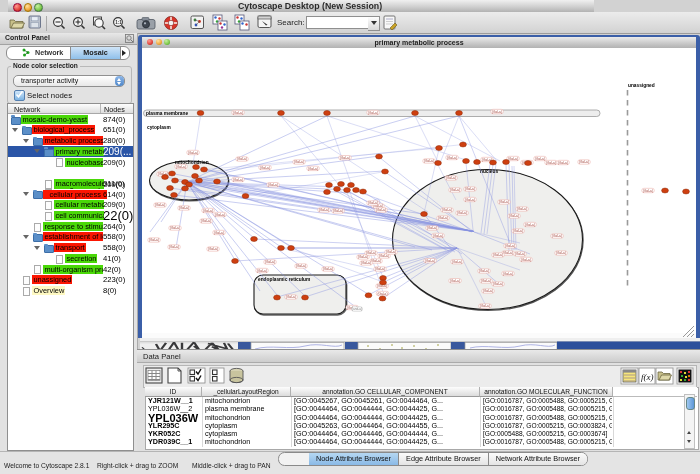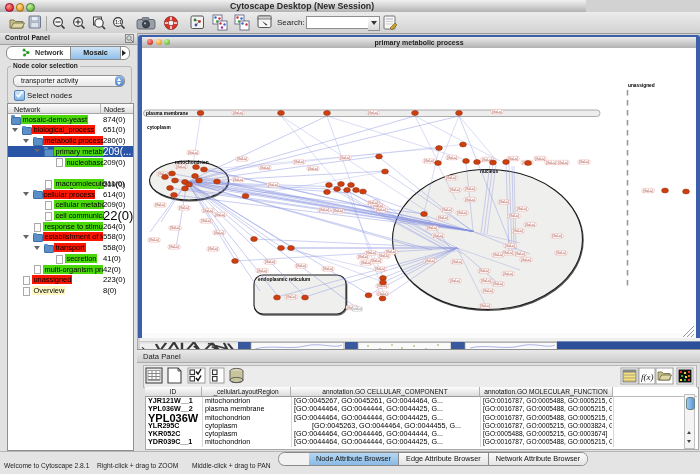--- a/index.html
+++ b/index.html
@@ -1,19 +1,19 @@
 <!DOCTYPE html>
 <html><head><meta charset="utf-8"><style>
 *{margin:0;padding:0;box-sizing:content-box;}
 body{width:700px;height:474px;font-family:"Liberation Sans",sans-serif;background:#d2d2d2;overflow:hidden;position:relative;}
 .abs{position:absolute;}
 </style></head>
 <body>
 
-<div class="abs" style="left:0;top:0;width:586px;height:12px;background:linear-gradient(#f0f0f0,#d3d3d3 50%,#b2b2b2);border-bottom:1px solid #7c7c7c;">
+<div class="abs" style="left:8px;top:0;width:586px;height:12px;background:linear-gradient(#f0f0f0,#d3d3d3 50%,#b2b2b2);border-bottom:1px solid #7c7c7c;">
  <span class="abs" style="left:5.3px;top:3.2px;width:6.6px;height:6.6px;border-radius:50%;background:radial-gradient(circle at 35% 30%,#ff9a92,#e0443a 60%,#9c1f16);border:0.5px solid #903;"></span>
  <span class="abs" style="left:15.8px;top:3.2px;width:6.6px;height:6.6px;border-radius:50%;background:radial-gradient(circle at 35% 30%,#ffe2a0,#f0a73c 60%,#b0741a);border:0.5px solid #a70;"></span>
  <span class="abs" style="left:26.3px;top:3.2px;width:6.6px;height:6.6px;border-radius:50%;background:radial-gradient(circle at 35% 30%,#c8f0a0,#7cc84a 60%,#3e8a1e);border:0.5px solid #474;"></span>
  <div style="text-align:center;text-indent:18px;font-size:8.8px;font-weight:600;color:#2a2a2a;line-height:12.5px;">Cytoscape Desktop (New Session)</div>
 </div>
 
 <div class="abs" style="left:0;top:12px;width:700px;height:21px;background:linear-gradient(#ececec,#d2d2d2);border-bottom:1px solid #9c9c9c;"></div>
 
 <svg width="700" height="22" viewBox="0 0 700 22" xmlns="http://www.w3.org/2000/svg" style="position:absolute;left:0;top:12px">
  <line x1="46.5" y1="4" x2="46.5" y2="19" stroke="#aaa" stroke-width="1"></line>
@@ -198,21 +198,21 @@
         </div>
         <div style="position:absolute;left:8.2px;top:178.2px;width:124.5px;height:10.70px;">
           <span style="position:absolute;left:36.8px;top:1.6px;width:5.5px;height:7px;background:#fdfdfd;border:0.6px solid #aaa;"></span>
           <span style="position:absolute;left:46.3px;top:0.8px;max-width:48px;overflow:hidden;display:inline-block;font-size:7.4px;line-height:9px;background:#4ad808;color:#000;padding:0 1px;white-space:nowrap;">macromolecule</span>
           <span style="position:absolute;left:94.8px;top:0.8px;font-size:7.7px;line-height:9px;color:#000;">311(0)</span>
         </div>
         <div style="position:absolute;left:8.2px;top:188.9px;width:124.5px;height:10.70px;">
           <span style="position:absolute;left:14.8px;top:3.2px;width:0;height:0;border-left:3.5px solid transparent;border-right:3.5px solid transparent;border-top:4.5px solid #666;"></span>
           <span style="position:absolute;left:24.8px;top:2.6px;width:8.5px;height:6px;background:#5b8fc8;border:0.5px solid #3c6ea8;border-radius:1px;"></span>
           <span style="position:absolute;left:24.8px;top:1.4px;width:4.5px;height:2px;background:#5b8fc8;border-radius:1px 1px 0 0;"></span>
-          <span style="position:absolute;left:35.3px;top:0.8px;max-width:58px;overflow:hidden;display:inline-block;font-size:7.4px;line-height:9px;background:#fb1602;color:#000;padding:0 0;white-space:nowrap;">cellular process</span>
+          <span style="position:absolute;left:35.3px;top:0.8px;max-width:58px;overflow:hidden;display:inline-block;font-size:7.4px;line-height:9px;background:#fb1602;color:#000;padding:0 6px;white-space:nowrap;">cellular process</span>
           <span style="position:absolute;left:94.8px;top:0.8px;font-size:7.7px;line-height:9px;color:#000;">614(0)</span>
         </div>
         <div style="position:absolute;left:8.2px;top:199.6px;width:124.5px;height:10.70px;">
           <span style="position:absolute;left:36.8px;top:1.6px;width:5.5px;height:7px;background:#fdfdfd;border:0.6px solid #aaa;"></span>
           <span style="position:absolute;left:46.3px;top:0.8px;max-width:48px;overflow:hidden;display:inline-block;font-size:7.4px;line-height:9px;background:#4ad808;color:#000;padding:0 1px;white-space:nowrap;">cellular metabol</span>
           <span style="position:absolute;left:94.8px;top:0.8px;font-size:7.7px;line-height:9px;color:#000;">209(0)</span>
         </div>
         <div style="position:absolute;left:8.2px;top:210.3px;width:124.5px;height:10.70px;">
           <span style="position:absolute;left:36.8px;top:1.6px;width:5.5px;height:7px;background:#fdfdfd;border:0.6px solid #aaa;"></span>
           <span style="position:absolute;left:46.3px;top:0.8px;max-width:48px;overflow:hidden;display:inline-block;font-size:7.4px;line-height:9px;background:#4ad808;color:#000;padding:0 1px;white-space:nowrap;">cell communicat</span>
@@ -878,31 +878,31 @@
 <div class="abs" style="left:145px;top:387px;width:552px;height:61px;background:#fff;border:1px solid #a8a8a8;border-width:1px;"></div>
 <div style="position:absolute;left:145px;top:387px;width:57px;height:9.5px;background:linear-gradient(#fdfdfd,#dcdcdc);border-right:1px solid #b0b0b0;border-bottom:1px solid #9a9a9a;box-sizing:border-box;text-align:center;font-size:6.6px;line-height:9.5px;color:#111;overflow:hidden;">ID</div>
 <div style="position:absolute;left:202px;top:387px;width:89px;height:9.5px;background:linear-gradient(#fdfdfd,#dcdcdc);border-right:1px solid #b0b0b0;border-bottom:1px solid #9a9a9a;box-sizing:border-box;text-align:center;font-size:6.6px;line-height:9.5px;color:#111;overflow:hidden;">_cellularLayoutRegion</div>
 <div style="position:absolute;left:291px;top:387px;width:189px;height:9.5px;background:linear-gradient(#fdfdfd,#dcdcdc);border-right:1px solid #b0b0b0;border-bottom:1px solid #9a9a9a;box-sizing:border-box;text-align:center;font-size:6.6px;line-height:9.5px;color:#111;overflow:hidden;">annotation.GO CELLULAR_COMPONENT</div>
 <div style="position:absolute;left:480px;top:387px;width:133px;height:9.5px;background:linear-gradient(#fdfdfd,#dcdcdc);border-right:1px solid #b0b0b0;border-bottom:1px solid #9a9a9a;box-sizing:border-box;text-align:center;font-size:6.6px;line-height:9.5px;color:#111;overflow:hidden;">annotation.GO MOLECULAR_FUNCTION</div>
 <div style="position:absolute;left:613px;top:387px;width:84px;height:9.5px;background:#fff;border-bottom:1px solid #bbb;box-sizing:border-box;"></div>
 <div style="position:absolute;left:148px;top:397.0px;width:53px;height:8.25px;font-size:7.2px;font-weight:bold;line-height:8.25px;color:#000;white-space:nowrap;overflow:hidden;">YJR121W__1</div>
 <div style="position:absolute;left:205px;top:397.0px;width:85px;height:8.25px;font-size:7.2px;font-weight:normal;line-height:8.25px;color:#000;white-space:nowrap;overflow:hidden;">mitochondrion</div>
 <div style="position:absolute;left:294px;top:397.0px;width:185px;height:8.25px;font-size:7.2px;font-weight:normal;line-height:8.25px;color:#000;white-space:nowrap;overflow:hidden;">[GO:0045267, GO:0045261, GO:0044464, G...</div>
 <div style="position:absolute;left:483px;top:397.0px;width:129px;height:8.25px;font-size:6.6px;font-weight:normal;line-height:8.25px;color:#000;white-space:nowrap;overflow:hidden;">[GO:0016787, GO:0005488, GO:0005215, G...</div>
-<div style="position:absolute;left:148px;top:405.2px;width:53px;height:8.25px;font-size:7.2px;font-weight:bold;line-height:8.25px;color:#000;white-space:nowrap;overflow:hidden;">YPL036W__2</div>
+<div style="position:absolute;left:148px;top:405.2px;width:53px;height:8.25px;font-size:7.2px;font-weight:normal;line-height:8.25px;color:#000;white-space:nowrap;overflow:hidden;">YPL036W__2</div>
 <div style="position:absolute;left:205px;top:405.2px;width:85px;height:8.25px;font-size:7.2px;font-weight:normal;line-height:8.25px;color:#000;white-space:nowrap;overflow:hidden;">plasma membrane</div>
 <div style="position:absolute;left:294px;top:405.2px;width:185px;height:8.25px;font-size:7.2px;font-weight:normal;line-height:8.25px;color:#000;white-space:nowrap;overflow:hidden;">[GO:0044464, GO:0044444, GO:0044425, G...</div>
 <div style="position:absolute;left:483px;top:405.2px;width:129px;height:8.25px;font-size:6.6px;font-weight:normal;line-height:8.25px;color:#000;white-space:nowrap;overflow:hidden;">[GO:0016787, GO:0005488, GO:0005215, G...</div>
 <div style="position:absolute;left:148px;top:413.5px;width:53px;height:8.25px;font-size:11px;font-weight:bold;line-height:8.25px;color:#000;white-space:nowrap;overflow:hidden;">YPL036W__1</div>
 <div style="position:absolute;left:205px;top:413.5px;width:85px;height:8.25px;font-size:7.2px;font-weight:normal;line-height:8.25px;color:#000;white-space:nowrap;overflow:hidden;">mitochondrion</div>
 <div style="position:absolute;left:294px;top:413.5px;width:185px;height:8.25px;font-size:7.2px;font-weight:normal;line-height:8.25px;color:#000;white-space:nowrap;overflow:hidden;">[GO:0044464, GO:0044444, GO:0044425, G...</div>
 <div style="position:absolute;left:483px;top:413.5px;width:129px;height:8.25px;font-size:6.6px;font-weight:normal;line-height:8.25px;color:#000;white-space:nowrap;overflow:hidden;">[GO:0016787, GO:0005488, GO:0005215, G...</div>
 <div style="position:absolute;left:148px;top:421.8px;width:53px;height:8.25px;font-size:7.2px;font-weight:bold;line-height:8.25px;color:#000;white-space:nowrap;overflow:hidden;">YLR295C</div>
 <div style="position:absolute;left:205px;top:421.8px;width:85px;height:8.25px;font-size:7.2px;font-weight:normal;line-height:8.25px;color:#000;white-space:nowrap;overflow:hidden;">cytoplasm</div>
-<div style="position:absolute;left:294px;top:421.8px;width:185px;height:8.25px;font-size:7.2px;font-weight:normal;line-height:8.25px;color:#000;white-space:nowrap;overflow:hidden;text-align:center;">[GO:0045263, GO:0044464, GO:0044455, G...</div>
+<div style="position:absolute;left:294px;top:421.8px;width:185px;height:8.25px;font-size:7.2px;font-weight:normal;line-height:8.25px;color:#000;white-space:nowrap;overflow:hidden;">[GO:0045263, GO:0044464, GO:0044455, G...</div>
 <div style="position:absolute;left:483px;top:421.8px;width:129px;height:8.25px;font-size:6.6px;font-weight:normal;line-height:8.25px;color:#000;white-space:nowrap;overflow:hidden;">[GO:0016787, GO:0005215, GO:0003824, G...</div>
 <div style="position:absolute;left:148px;top:430.0px;width:53px;height:8.25px;font-size:7.2px;font-weight:bold;line-height:8.25px;color:#000;white-space:nowrap;overflow:hidden;">YKR052C</div>
 <div style="position:absolute;left:205px;top:430.0px;width:85px;height:8.25px;font-size:7.2px;font-weight:normal;line-height:8.25px;color:#000;white-space:nowrap;overflow:hidden;">cytoplasm</div>
 <div style="position:absolute;left:294px;top:430.0px;width:185px;height:8.25px;font-size:7.2px;font-weight:normal;line-height:8.25px;color:#000;white-space:nowrap;overflow:hidden;">[GO:0044464, GO:0044446, GO:0044444, G...</div>
 <div style="position:absolute;left:483px;top:430.0px;width:129px;height:8.25px;font-size:6.6px;font-weight:normal;line-height:8.25px;color:#000;white-space:nowrap;overflow:hidden;">[GO:0005488, GO:0005215, GO:0003674]</div>
 <div style="position:absolute;left:148px;top:438.2px;width:53px;height:8.25px;font-size:7.2px;font-weight:bold;line-height:8.25px;color:#000;white-space:nowrap;overflow:hidden;">YDR039C__1</div>
 <div style="position:absolute;left:205px;top:438.2px;width:85px;height:8.25px;font-size:7.2px;font-weight:normal;line-height:8.25px;color:#000;white-space:nowrap;overflow:hidden;">mitochondrion</div>
 <div style="position:absolute;left:294px;top:438.2px;width:185px;height:8.25px;font-size:7.2px;font-weight:normal;line-height:8.25px;color:#000;white-space:nowrap;overflow:hidden;">[GO:0044464, GO:0044444, GO:0044425, G...</div>
 <div style="position:absolute;left:483px;top:438.2px;width:129px;height:8.25px;font-size:6.6px;font-weight:normal;line-height:8.25px;color:#000;white-space:nowrap;overflow:hidden;">[GO:0016787, GO:0005488, GO:0005215, G...</div>
 <div style="position:absolute;left:202px;top:397px;width:1px;height:50px;background:#d8d8d8;"></div>

